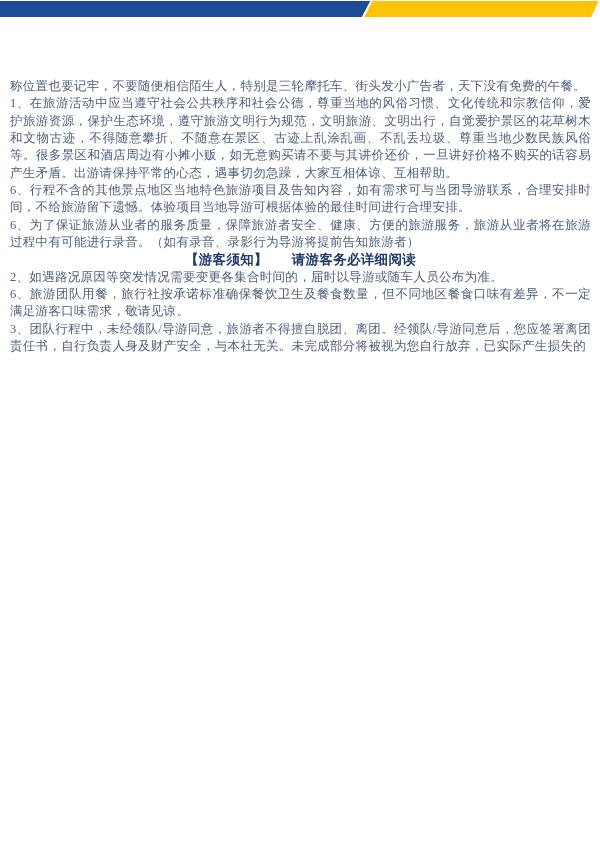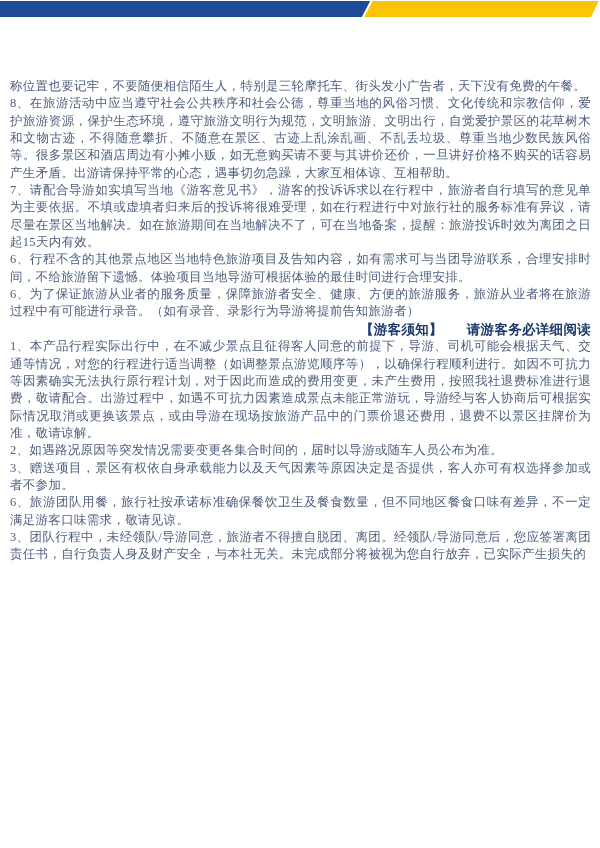--- a/index.html
+++ b/index.html
@@ -54,53 +54,50 @@
   p.para {
     margin: 0;
     padding: 0;
   }
   p.section-title {
     margin: 0;
     padding: 0;
     font-weight: bold;
     color: var(--title-blue, #1d3a6a);
     font-size: 13.5px;
-    text-align: right;
+    text-align: center;
   }
   .title-gap {
     display: inline-block;
     width: 24px;
   }
 </style>
 </head>
 <body>
 
 <div class="page">
 
   <div class="header-bar">
     <div class="seg seg-blue"></div>
     <div class="seg seg-yellow"></div>
   </div>
 
   <div class="doc">
 
     <div>
       <p class="para">称位置也要记牢，不要随便相信陌生人，特别是三轮摩托车、街头发小广告者，天下没有免费的午餐。</p>
-      <p class="para">8、在旅游活动中应当遵守社会公共秩序和社会公德，尊重当地的风俗习惯、文化传统和宗教信仰，爱护旅游资源，保护生态环境，遵守旅游文明行为规范，文明旅游、文明出行，自觉爱护景区的花草树木和文物古迹，不得随意攀折、不随意在景区、古迹上乱涂乱画、不乱丢垃圾、尊重当地少数民族风俗等。很多景区和酒店周边有小摊小贩，如无意购买请不要与其讲价还价，一旦讲好价格不购买的话容易产生矛盾。出游请保持平常的心态，遇事切勿急躁，大家互相体谅、互相帮助。</p>
-      <p class="para">7、请配合导游如实填写当地《游客意见书》，游客的投诉诉求以在行程中，旅游者自行填写的意见单为主要依据。不填或虚填者归来后的投诉将很难受理，如在行程进行中对旅行社的服务标准有异议，请尽量在景区当地解决。如在旅游期间在当地解决不了，可在当地备案，提醒：旅游投诉时效为离团之日起15天内有效。</p>
+      <p class="para">1、在旅游活动中应当遵守社会公共秩序和社会公德，尊重当地的风俗习惯、文化传统和宗教信仰，爱护旅游资源，保护生态环境，遵守旅游文明行为规范，文明旅游、文明出行，自觉爱护景区的花草树木和文物古迹，不得随意攀折、不随意在景区、古迹上乱涂乱画、不乱丢垃圾、尊重当地少数民族风俗等。很多景区和酒店周边有小摊小贩，如无意购买请不要与其讲价还价，一旦讲好价格不购买的话容易产生矛盾。出游请保持平常的心态，遇事切勿急躁，大家互相体谅、互相帮助。</p>
       <p class="para">6、行程不含的其他景点地区当地特色旅游项目及告知内容，如有需求可与当团导游联系，合理安排时间，不给旅游留下遗憾。体验项目当地导游可根据体验的最佳时间进行合理安排。</p>
       <p class="para">6、为了保证旅游从业者的服务质量，保障旅游者安全、健康、方便的旅游服务，旅游从业者将在旅游过程中有可能进行录音。（如有录音、录影行为导游将提前告知旅游者）</p>
     </div>
 
     <p class="section-title">
       <span>【游客须知】</span><span class="title-gap"></span><span>请游客务必详细阅读</span>
     </p>
 
     <div>
-      <p class="para">1、本产品行程实际出行中，在不减少景点且征得客人同意的前提下，导游、司机可能会根据天气、交通等情况，对您的行程进行适当调整（如调整景点游览顺序等），以确保行程顺利进行。如因不可抗力等因素确实无法执行原行程计划，对于因此而造成的费用变更，未产生费用，按照我社退费标准进行退费，敬请配合。出游过程中，如遇不可抗力因素造成景点未能正常游玩，导游经与客人协商后可根据实际情况取消或更换该景点，或由导游在现场按旅游产品中的门票价退还费用，退费不以景区挂牌价为准，敬请谅解。</p>
       <p class="para">2、如遇路况原因等突发情况需要变更各集合时间的，届时以导游或随车人员公布为准。</p>
-      <p class="para">3、赠送项目，景区有权依自身承载能力以及天气因素等原因决定是否提供，客人亦可有权选择参加或者不参加。</p>
       <p class="para">6、旅游团队用餐，旅行社按承诺标准确保餐饮卫生及餐食数量，但不同地区餐食口味有差异，不一定满足游客口味需求，敬请见谅。</p>
       <p class="para">3、团队行程中，未经领队/导游同意，旅游者不得擅自脱团、离团。经领队/导游同意后，您应签署离团责任书，自行负责人身及财产安全，与本社无关。未完成部分将被视为您自行放弃，已实际产生损失的</p>
     </div>
 
   </div>
 </div>
 
 </body></html>

